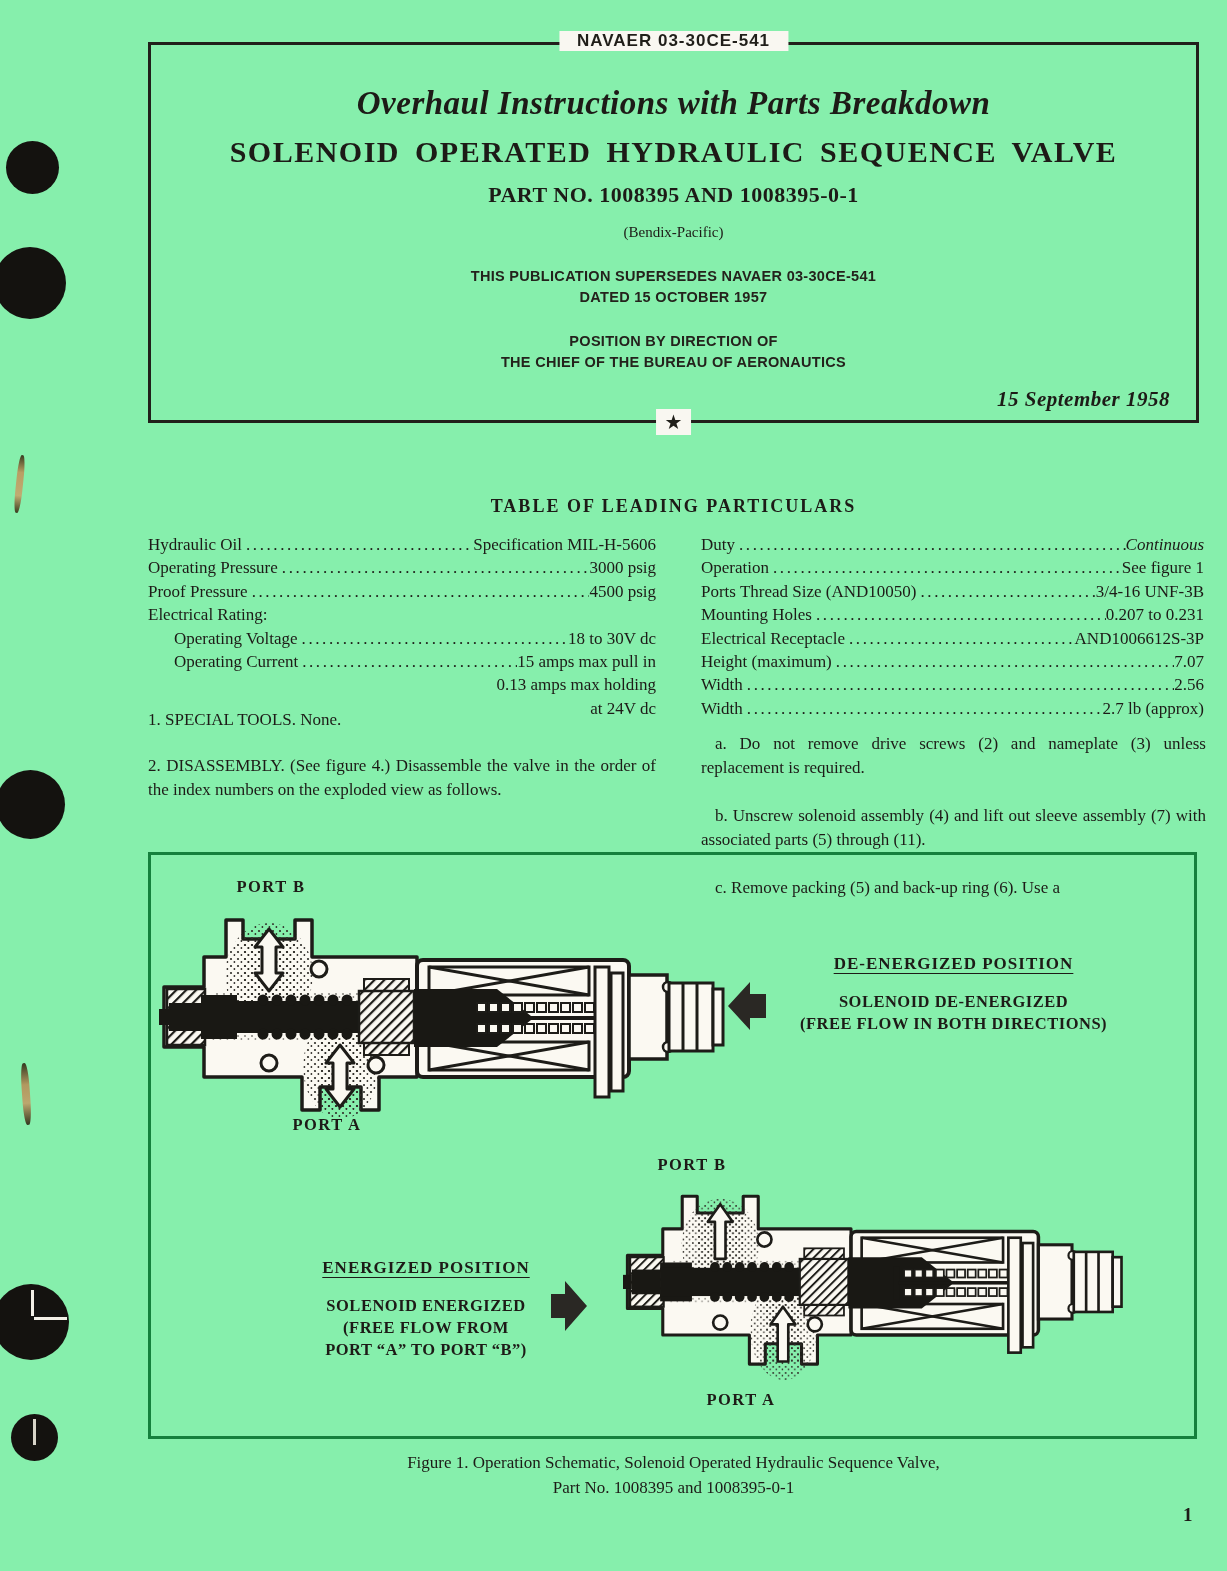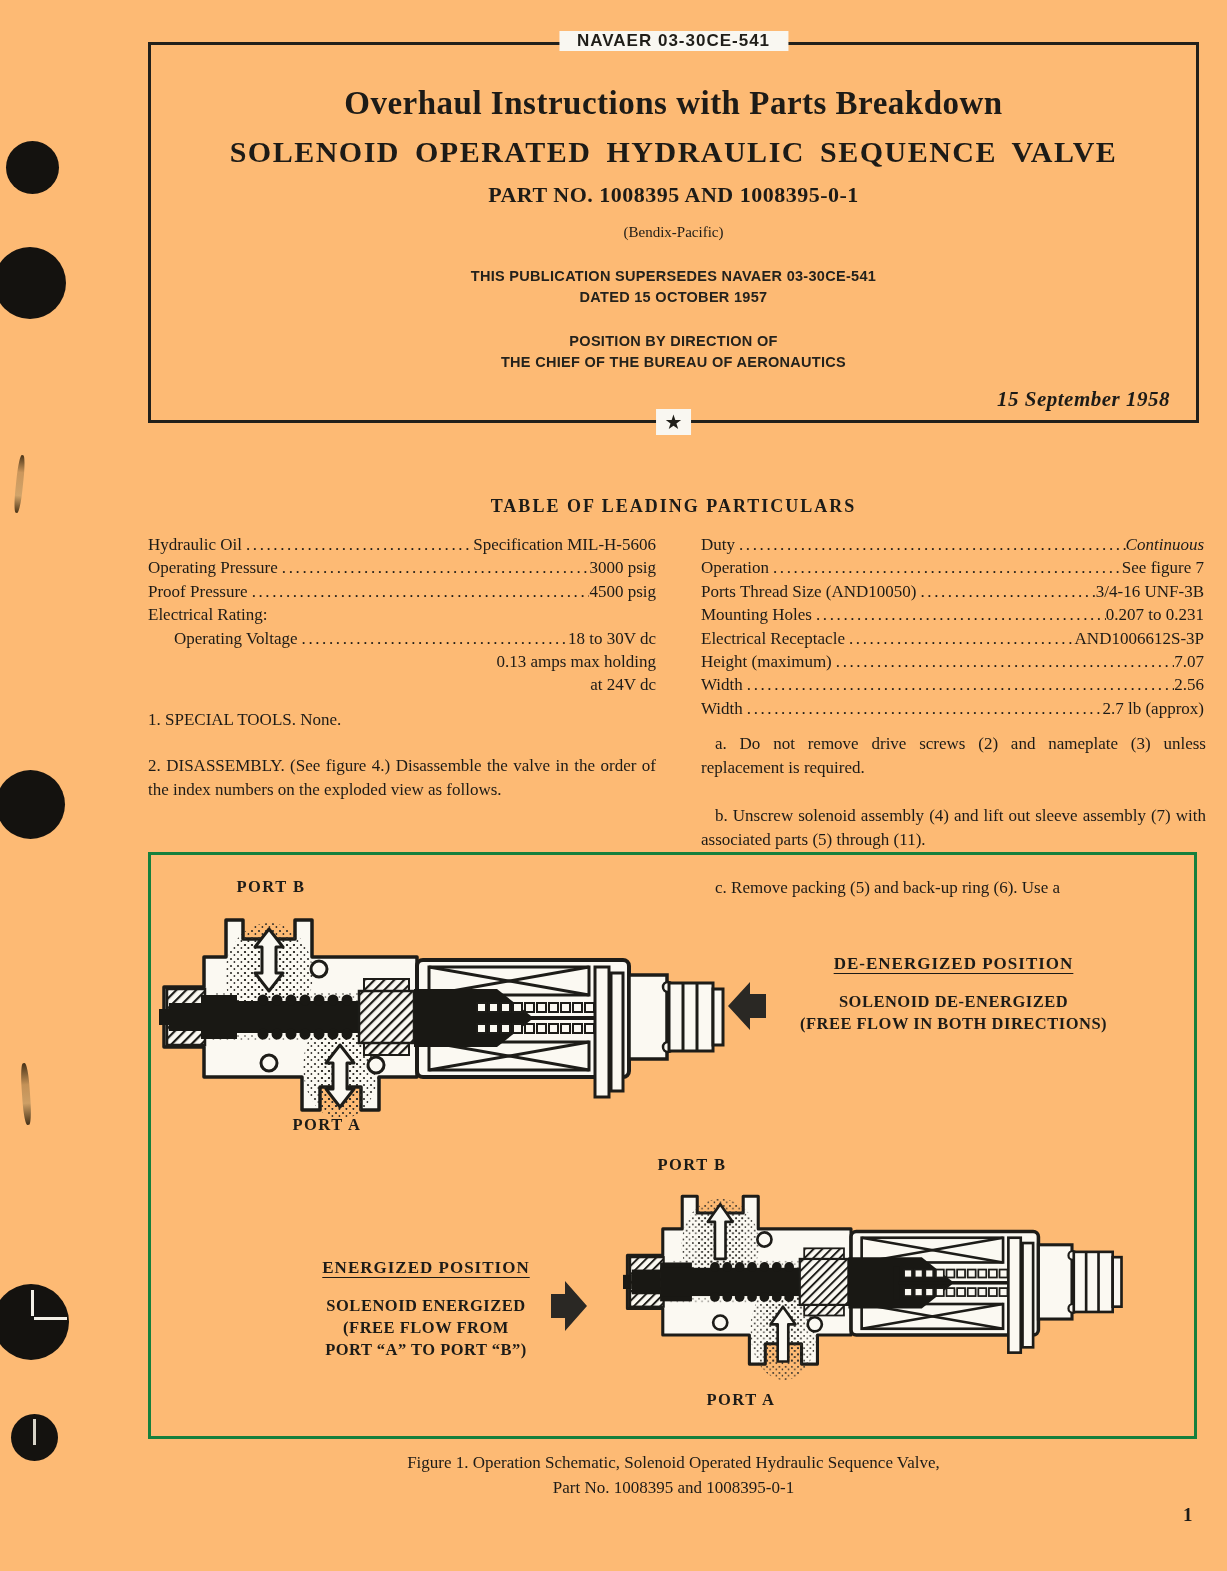--- a/index.html
+++ b/index.html
@@ -1,20 +1,20 @@
 <!DOCTYPE html>
 <html><head>
 <meta charset="utf-8">
 <style>
   * { box-sizing: border-box; margin: 0; padding: 0; }
   html,body { background:#e8e6e0; }
   .page {
     position: relative;
     width: 1227px; height: 1571px;
-    background: #fdba74;
+    background: #86efac;
     overflow: hidden;
     font-family: "Liberation Serif", serif;
     color: #1d1b17;
   }
 
   
   .hole { position:absolute; background:#14120f; border-radius:50%; }
   .hole.h1 { left:6px;  top:141px;  width:53px; height:53px; }
   .hole.h2 { left:-6px; top:247px;  width:72px; height:72px; }
   .hole.h3 { left:-4px; top:770px;  width:69px; height:69px; }
@@ -37,21 +37,21 @@
   .doc-number {
     position:absolute; top:-14px; left:50%; transform:translateX(-50%);
     background:#f9f7f1; padding:0 18px; white-space:nowrap;
     font-family:"Liberation Sans", sans-serif; font-weight:700;
     font-size:17px; letter-spacing:1px; color:#201e19;
   }
   .hdr-star {
     position:absolute; bottom:-15px; left:50%; transform:translateX(-50%);
     background:#f9f7f1; padding:0 9px; font-size:20px; line-height:26px; color:#21201b;
   }
-  .hdr-title    { margin-top:40px; font-size:33px; font-weight:700; letter-spacing:.5px; }
+  .hdr-title    { margin-top:40px; font-size:33px; font-weight:700; letter-spacing:.5px;font-style:italic; }
   .hdr-subtitle { margin-top:13px; font-size:30px; font-weight:700; letter-spacing:1.5px; word-spacing:6px; }
   .hdr-part     { margin-top:13px; font-size:22px; font-weight:700; letter-spacing:.5px; }
   .hdr-bendix   { margin-top:16px; font-size:15px; }
   .hdr-supersedes, .hdr-published {
     font-family:"Liberation Sans", sans-serif; font-weight:700;
     font-size:14.5px; line-height:21px; letter-spacing:.3px; color:#24221c;
   }
   .hdr-supersedes { margin-top:25px; }
   .hdr-published  { margin-top:23px; }
   .hdr-date {
@@ -160,38 +160,43 @@
         <span class="pvalue">4500 psig</span>
       </div>
     <div class="prow nodots">
         <span class="plabel">Electrical Rating:</span>
       </div>
     <div class="prow indent">
         <span class="plabel">Operating Voltage</span>
         <span class="pdots"></span>
         <span class="pvalue">18 to 30V dc</span>
       </div>
+    <div class="prow indent">
+        <span class="plabel">Operating Current</span>
+        <span class="pdots"></span>
+        <span class="pvalue">15 amps max pull in</span>
+      </div>
     <div class="prow cont">
         <span class="pvalue">0.13 amps max holding</span>
       </div>
     <div class="prow cont">
         <span class="pvalue">at 24V dc</span>
       </div>
   </div>
 
   <div class="pcol right">
     <div class="prow">
         <span class="plabel">Duty</span>
         <span class="pdots"></span>
         <span class="pvalue italic">Continuous</span>
       </div>
     <div class="prow">
         <span class="plabel">Operation</span>
         <span class="pdots"></span>
-        <span class="pvalue">See figure 7</span>
+        <span class="pvalue">See figure 1</span>
       </div>
     <div class="prow">
         <span class="plabel">Ports Thread Size (AND10050)</span>
         <span class="pdots"></span>
         <span class="pvalue">3/4-16 UNF-3B</span>
       </div>
     <div class="prow">
         <span class="plabel">Mounting Holes</span>
         <span class="pdots"></span>
         <span class="pvalue">0.207 to 0.231</span>

